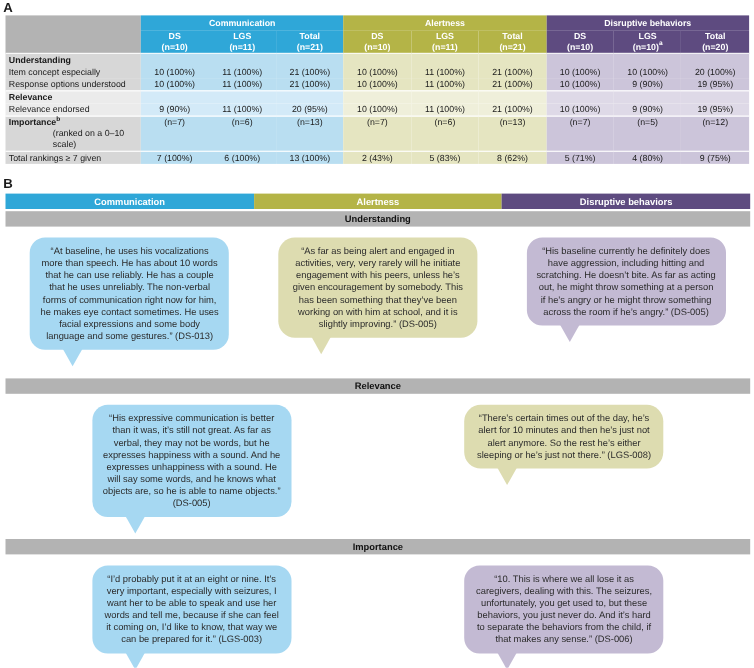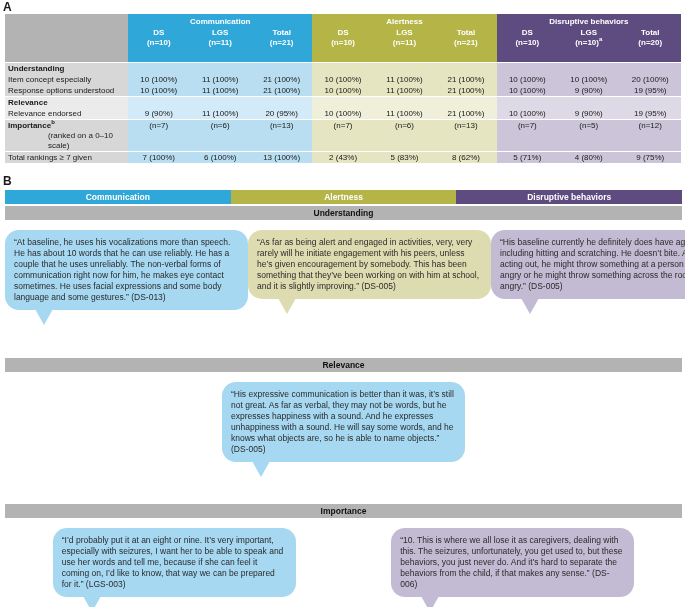--- a/index.html
+++ b/index.html
@@ -22,21 +22,21 @@
 
   
   .ptable{
     border-collapse:collapse;table-layout:fixed;
     width:676px;margin-left:5px;font-size:8px;
   }
   .ptable th,.ptable td{padding:0 2px;line-height:11px;vertical-align:top;}
   .ptable thead th{color:#fff;font-weight:bold;text-align:center;}
   .ptable th.corner{background:var(--headerGray);}
   .ptable .grp{height:13px;line-height:13px;padding-top:1px;}
-  .ptable .subh{padding-bottom:14px;line-height:10px;}
+  .ptable .subh{padding-bottom:0;line-height:10px;}
   .g0h{background:var(--comm);} .g1h{background:var(--alert);} .g2h{background:var(--disr);}
   .ptable tbody td{text-align:center;font-size:8px;}
   .ptable td.lbl{text-align:left;padding-left:3px;}
   .ptable td.lbl.b{font-weight:bold;}
   .ptable td.lbl .sub{font-weight:normal;line-height:10px;padding-left:40px;}
   tr.band-a td.lbl{background:var(--labelA);}
   tr.band-b td.lbl{background:var(--labelB);}
   tr.band-a td.g0{background:var(--commA);} tr.band-b td.g0{background:var(--commB);}
   tr.band-a td.g1{background:var(--alertA);} tr.band-b td.g1{background:var(--alertB);}
   tr.band-a td.g2{background:var(--disrA);} tr.band-b td.g2{background:var(--disrB);}
@@ -51,29 +51,29 @@
     color:#fff;font-weight:bold;font-size:8.5px;}
   .domain-bar.comm{background:var(--comm);}
   .domain-bar.alert{background:var(--alert);}
   .domain-bar.disr{background:var(--disr);}
   .section-band{height:14px;line-height:14px;background:var(--band);
     text-align:center;font-weight:bold;font-size:8.5px;color:#111;margin-top:2px;}
   .quote-row{display:flex;align-items:flex-start;}
   .quote-row.r1{height:136px;} .quote-row.r2{height:130px;} .quote-row.r3{height:107px;}
   .qcol{flex:1;display:flex;justify-content:center;}
   .bubble{
-    position:relative;width:243px;margin-top:10px;border-radius:14px;
-    padding:7px 9px;font-size:8.5px;line-height:11px;color:#2b2b2b;
+    position:relative;width:181px;margin-top:10px;border-radius:14px;
+    padding:7px 9px;font-size:8.5px;line-height:11px;color:#2b2b2b;text-align:center;
   }
   .bubble::after{
     content:"";position:absolute;left:30px;bottom:-15px;width:0;height:0;
     border-style:solid;border-width:16px 9px 0 9px;border-color:transparent;
   }
   .bubble.comm{background:var(--commBubble);} .bubble.comm::after{border-top-color:var(--commBubble);}
-  .bubble.alert{background:var(--alertBubble);} .bubble.alert::after{border-top-color:var(--alertBubble);}
+  .bubble.alert{background:var(--alertBubble);border-radius:15px;} .bubble.alert::after{border-top-color:var(--alertBubble);}
   .bubble.disr{background:var(--disrBubble);} .bubble.disr::after{border-top-color:var(--disrBubble);}
 </style>
 </head>
 <body>
 
 <div>
 
   <div class="panel-label">A</div>
 
   <table class="ptable">
@@ -208,20 +208,23 @@
       <div class="qcol">
           <div class="bubble disr"><span>“His baseline currently he definitely does have aggression, including hitting and scratching. He doesn’t bite. As far as acting out, he might throw something at a person if he’s angry or he might throw something across the room if he’s angry.” (DS-005)</span></div>
         </div>
     </div>
 
     <div class="section-band">Relevance</div>
     <div class="quote-row r2">
       <div class="qcol">
           <div class="bubble comm"><span>“His expressive communication is better than it was, it’s still not great. As far as verbal, they may not be words, but he expresses happiness with a sound. And he expresses unhappiness with a sound. He will say some words, and he knows what objects are, so he is able to name objects.” (DS-005)</span></div>
         </div>
+      <div class="qcol">
+          <div class="bubble alert"><span>“There’s certain times out of the day, he’s alert for 10 minutes and then he’s just not alert anymore. So the rest he’s either sleeping or he’s just not there.” (LGS-008)</span></div>
+        </div>
     </div>
 
     <div class="section-band">Importance</div>
     <div class="quote-row r3">
       <div class="qcol">
           <div class="bubble comm"><span>“I’d probably put it at an eight or nine. It’s very important, especially with seizures, I want her to be able to speak and use her words and tell me, because if she can feel it coming on, I’d like to know, that way we can be prepared for it.” (LGS-003)</span></div>
         </div>
       <div class="qcol">
           <div class="bubble disr"><span>“10. This is where we all lose it as caregivers, dealing with this. The seizures, unfortunately, you get used to, but these behaviors, you just never do. And it’s hard to separate the behaviors from the child, if that makes any sense.” (DS-006)</span></div>
         </div>

